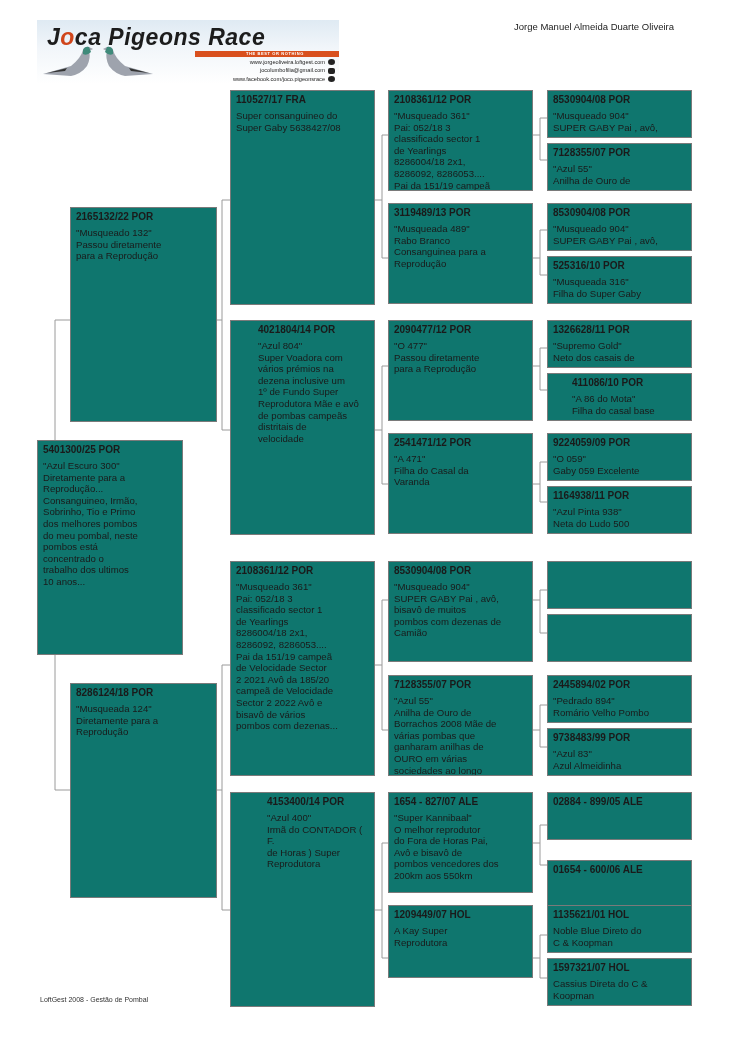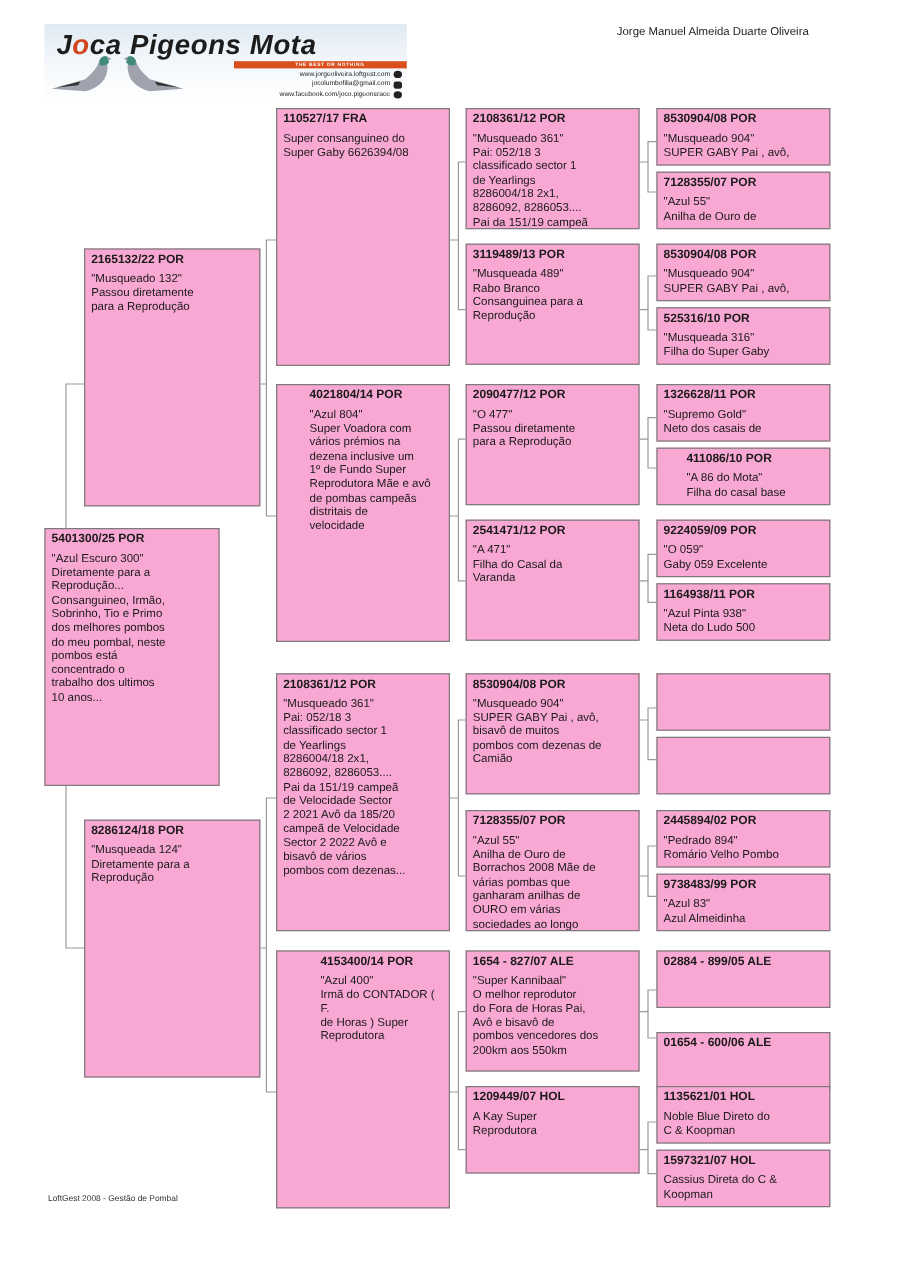--- a/index.html
+++ b/index.html
@@ -19,21 +19,21 @@
                  align-items: center; justify-content: flex-end; gap: 3px; }
     .logo-line .ico { display: inline-block; width: 7px; height: 6px; background: #222; border-radius: 2px; }
     .logo-line .ico.globe { border-radius: 50%; }
     .pigeon { position: absolute; top: 24px; width: 60px; height: 36px; }
     .pigeon.left { left: 4px; }
     .pigeon.right { left: 58px; }
 
     .owner { position: absolute; left: 514px; top: 21px; font-size: 9.5px; color: #222; white-space: nowrap; }
     .footer { position: absolute; left: 40px; top: 996px; font-size: 7px; color: #333; white-space: nowrap; }
 
-    .box { position: absolute; border: 1px solid #7a7a7a; background: #f9a8d4; box-sizing: border-box;
+    .box { position: absolute; border: 1px solid #7a7a7a; background: #0f766e; box-sizing: border-box;
            padding: 3px 5px; overflow: hidden; }
     .box .ring { font-weight: bold; font-size: 10px; line-height: 12px; margin-bottom: 4px; white-space: nowrap; }
     .box .desc { font-size: 9.6px; line-height: 11.6px; white-space: pre-line; }
 
     .lines { position: absolute; left: 0; top: 0; width: 750px; height: 1060px; pointer-events: none; }
     .lines path { fill: none; stroke: #9a9a9a; stroke-width: 1; }
   </style>
 </head>
 <body>
 
@@ -41,21 +41,21 @@
   <svg class="pigeon left" viewBox="0 0 60 36">
     <path d="M2 30 L30 22 Q40 14 42 6 Q44 2 48 3 L52 5 L48 7 Q50 14 46 22 Q40 30 30 32 Z" fill="#9ea3ad"></path>
     <path d="M42 6 Q44 2 48 3 L50 8 Q46 12 42 10 Z" fill="#3f8a7a"></path>
     <path d="M6 29 L26 24 L24 27 Z" fill="#333"></path>
   </svg>
   <svg class="pigeon right" viewBox="0 0 60 36">
     <path d="M58 30 L30 22 Q20 14 18 6 Q16 2 12 3 L8 5 L12 7 Q10 14 14 22 Q20 30 30 32 Z" fill="#9ea3ad"></path>
     <path d="M18 6 Q16 2 12 3 L10 8 Q14 12 18 10 Z" fill="#3f8a7a"></path>
     <path d="M54 29 L34 24 L36 27 Z" fill="#333"></path>
   </svg>
-  <div class="logo-title"><span>J</span><span class="o">o</span><span>ca Pigeons Mota</span></div>
+  <div class="logo-title"><span>J</span><span class="o">o</span><span>ca Pigeons Race</span></div>
   <div class="logo-tagline">THE BEST OR NOTHING</div>
   <div class="logo-lines">
     <div class="logo-line">
         <span>www.jorgeoliveira.loftgest.com</span>
         <span class="ico globe"></span>
       </div>
     <div class="logo-line">
         <span>jocolumbofilia@gmail.com</span>
         <span class="ico"></span>
       </div>
@@ -130,21 +130,21 @@
 <div class="box" style="left:70px;top:683px;width:147px;height:215px;">
   <div class="ring">8286124/18 POR</div>
   <div class="desc">"Musqueada 124"
 Diretamente para a
 Reprodução</div>
 </div>
 
 <div class="box" style="left:230px;top:90px;width:145px;height:215px;">
   <div class="ring">110527/17 FRA</div>
   <div class="desc">Super consanguineo do
-Super Gaby 6626394/08</div>
+Super Gaby 5638427/08</div>
 </div>
 <div class="box" style="left:230px;top:320px;width:145px;height:215px;padding-left:27px;">
   <div class="ring">4021804/14 POR</div>
   <div class="desc">"Azul 804"
 Super Voadora com
 vários prémios na
 dezena inclusive um
 1º de Fundo Super
 Reprodutora Mãe e avô
 de pombas campeãs

